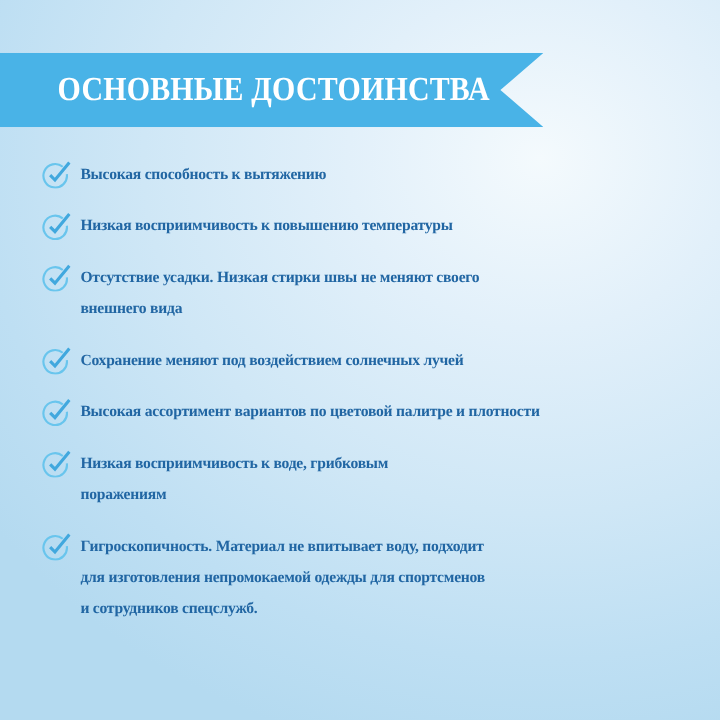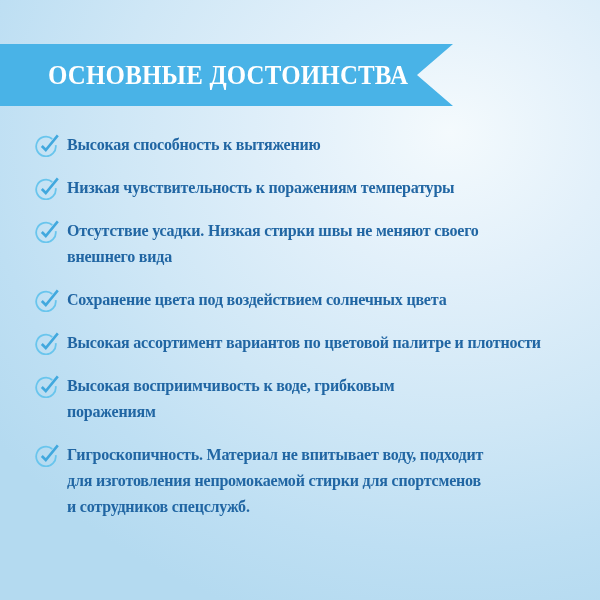--- a/index.html
+++ b/index.html
@@ -68,21 +68,21 @@
     margin-top: 1px;
     margin-right: 8px;
   }
   .icon svg {
     display: block;
     width: 24px;
     height: 24px;
   }
   .text {
     color: #2166a3;
-    font-size: 16px;
+    font-size: 13px;
     font-weight: 700;
     line-height: 26px;
     letter-spacing: -0.2px;
     white-space: pre-line;
   }
 </style>
 </head>
 <body>
 
 <div class="canvas">
@@ -102,71 +102,71 @@
       <span class="text">Высокая способность к вытяжению</span>
     </li>
 
     <li class="item">
       <span class="icon">
         <svg viewBox="0 0 24 24" aria-hidden="true">
           <path d="M17.3 5.99 A9.8 9.8 0 1 0 20.7 12.14" fill="none" stroke="#69c5ed" stroke-width="1.8"></path>
           <path d="M6.8 13 L10.8 17 L22.8 2.4" fill="none" stroke="#41a8de" stroke-width="2.6"></path>
         </svg>
       </span>
-      <span class="text">Низкая чувствительность к поражениям температуры</span>
+      <span class="text">Низкая восприимчивость к повышению температуры</span>
     </li>
 
     <li class="item">
       <span class="icon">
         <svg viewBox="0 0 24 24" aria-hidden="true">
           <path d="M17.3 5.99 A9.8 9.8 0 1 0 20.7 12.14" fill="none" stroke="#69c5ed" stroke-width="1.8"></path>
           <path d="M6.8 13 L10.8 17 L22.8 2.4" fill="none" stroke="#41a8de" stroke-width="2.6"></path>
         </svg>
       </span>
       <span class="text">Отсутствие усадки. Низкая стирки швы не меняют своего
 внешнего вида</span>
     </li>
 
     <li class="item">
       <span class="icon">
         <svg viewBox="0 0 24 24" aria-hidden="true">
           <path d="M17.3 5.99 A9.8 9.8 0 1 0 20.7 12.14" fill="none" stroke="#69c5ed" stroke-width="1.8"></path>
           <path d="M6.8 13 L10.8 17 L22.8 2.4" fill="none" stroke="#41a8de" stroke-width="2.6"></path>
         </svg>
       </span>
-      <span class="text">Сохранение цвета под воздействием солнечных цвета</span>
+      <span class="text">Сохранение меняют под воздействием солнечных лучей</span>
     </li>
 
     <li class="item">
       <span class="icon">
         <svg viewBox="0 0 24 24" aria-hidden="true">
           <path d="M17.3 5.99 A9.8 9.8 0 1 0 20.7 12.14" fill="none" stroke="#69c5ed" stroke-width="1.8"></path>
           <path d="M6.8 13 L10.8 17 L22.8 2.4" fill="none" stroke="#41a8de" stroke-width="2.6"></path>
         </svg>
       </span>
       <span class="text">Высокая ассортимент вариантов по цветовой палитре и плотности</span>
     </li>
 
     <li class="item">
       <span class="icon">
         <svg viewBox="0 0 24 24" aria-hidden="true">
           <path d="M17.3 5.99 A9.8 9.8 0 1 0 20.7 12.14" fill="none" stroke="#69c5ed" stroke-width="1.8"></path>
           <path d="M6.8 13 L10.8 17 L22.8 2.4" fill="none" stroke="#41a8de" stroke-width="2.6"></path>
         </svg>
       </span>
-      <span class="text">Высокая восприимчивость к воде, грибковым
+      <span class="text">Низкая восприимчивость к воде, грибковым
 поражениям</span>
     </li>
 
     <li class="item">
       <span class="icon">
         <svg viewBox="0 0 24 24" aria-hidden="true">
           <path d="M17.3 5.99 A9.8 9.8 0 1 0 20.7 12.14" fill="none" stroke="#69c5ed" stroke-width="1.8"></path>
           <path d="M6.8 13 L10.8 17 L22.8 2.4" fill="none" stroke="#41a8de" stroke-width="2.6"></path>
         </svg>
       </span>
       <span class="text">Гигроскопичность. Материал не впитывает воду, подходит
-для изготовления непромокаемой стирки для спортсменов
+для изготовления непромокаемой одежды для спортсменов
 и сотрудников спецслужб.</span>
     </li>
   </ul>
 
 </div>
 
 </body></html>

